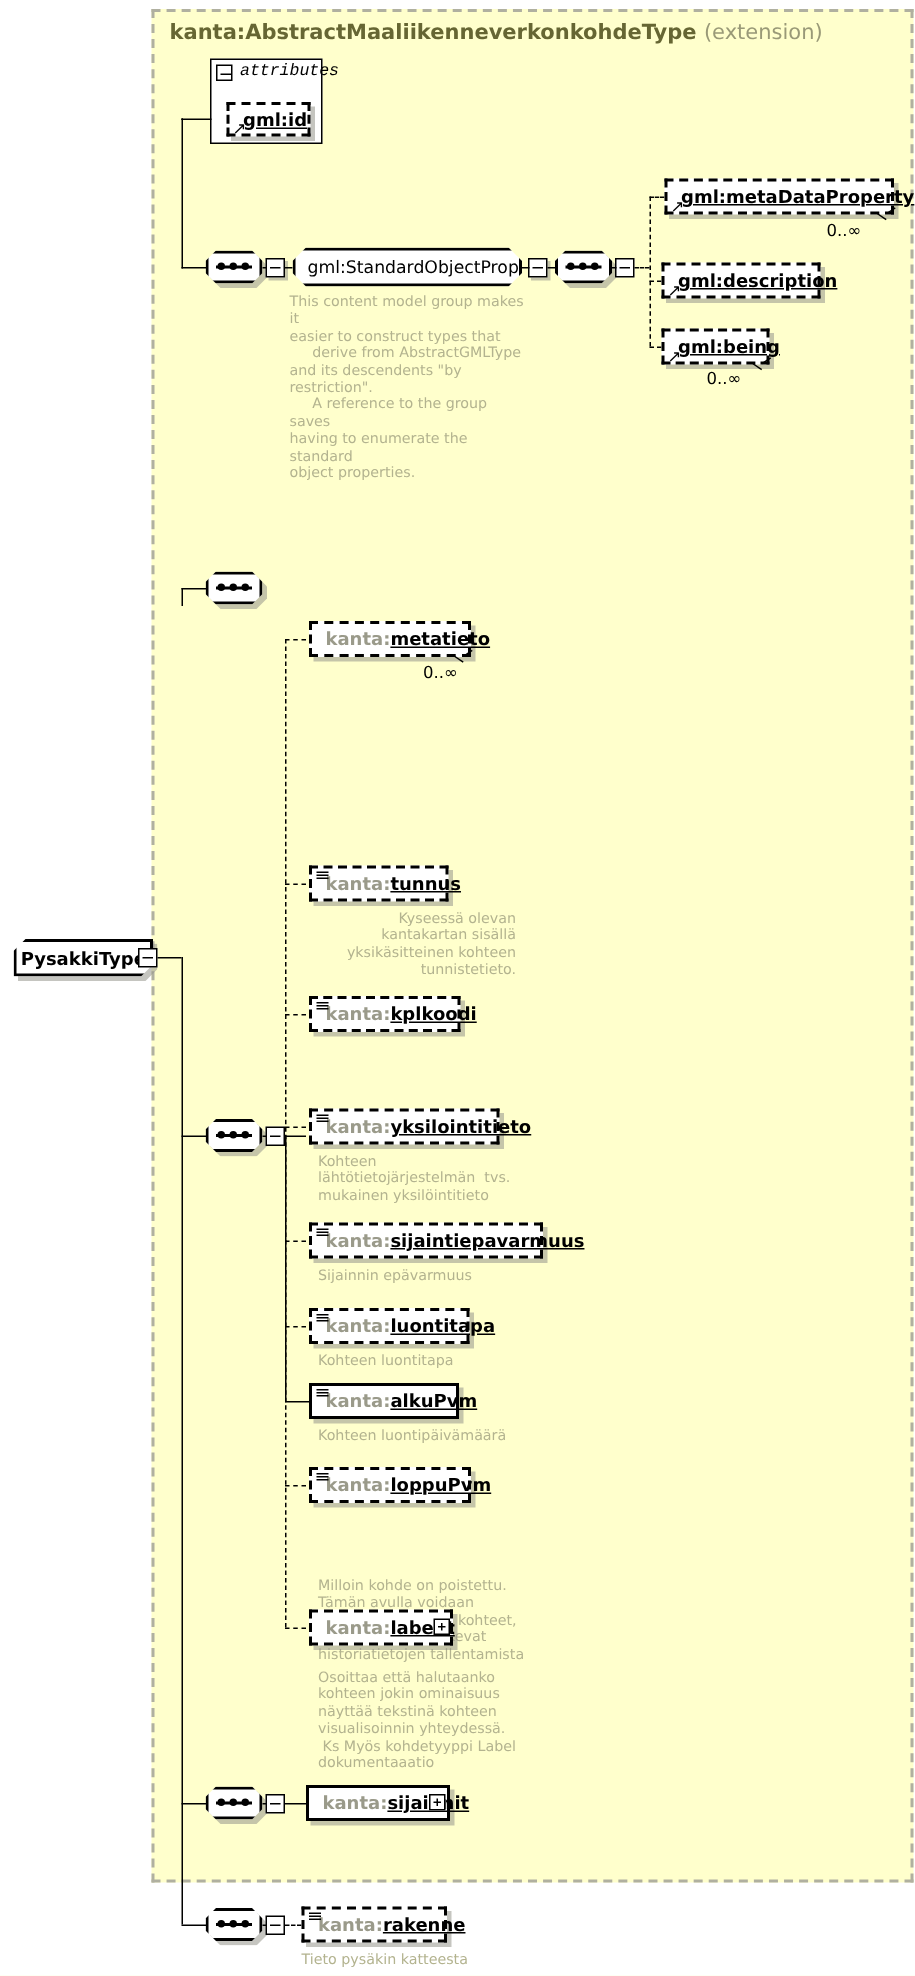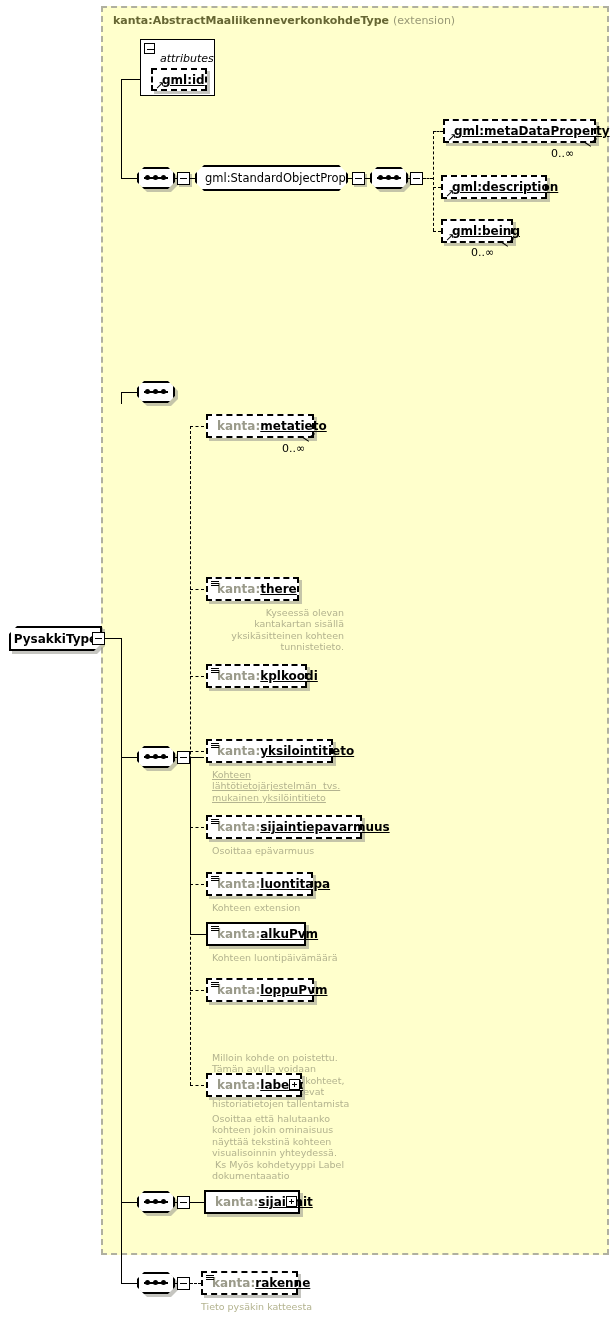--- a/index.html
+++ b/index.html
@@ -12,21 +12,21 @@
 
   
   .ext-panel{
     position:absolute;
     background:#ffffcc;
     border:2px dashed #b0b0a0;
     box-sizing:border-box;
   }
   .ext-title{
     position:absolute;
-    font-size:11px;font-weight:bold;color:#666633;
+    font-size:14px;font-weight:bold;color:#666633;
     white-space:nowrap;letter-spacing:0px;
   }
   .ext-title .kw{font-weight:normal;color:#999977;}
 
   
   .ln{position:absolute;background:#000;}
   .ln.h{height:1px;}
   .ln.v{width:1px;}
   .dln{position:absolute;}
   .dln.h{height:0;border-top:1px dashed #000;}
@@ -165,21 +165,21 @@
 
   <div class="ext-panel" style="left:101px;top:6px;width:508px;height:1249px;"></div>
 
   <div class="ext-title" style="left:113px;top:14px;">
     <span>kanta:AbstractMaaliikenneverkonkohdeType</span>
     <span class="kw">(extension)</span>
   </div>
 
   <div class="attrbox" style="left:140px;top:39px;width:75px;height:57px;"></div>
   <div class="minus" style="left:144px;top:43px;width:11px;height:11px;box-shadow:none;"></div>
-  <div class="attrhdr" style="left:158px;top:52px;">
+  <div class="attrhdr" style="left:158px;top:42px;font-family:Liberation Mono, monospace;">
     <span>attributes</span>
   </div>
 
   <div class="ebox dashed" style="left:151px;top:68px;width:56px;height:23px;">
     <span class="refarrow">↗</span>
     <span class="nm">gml:id</span>
   </div>
 
   <div class="ln v" style="left:121px;top:79px;height:1px;"></div>
   <div class="ln h" style="left:121px;top:79px;width:20px;"></div>
@@ -197,20 +197,27 @@
   <div class="ln h" style="left:121px;top:178px;width:17px;"></div>
   <div class="minus" style="left:177px;top:172px;"></div>
   <div class="ln h" style="left:175px;top:178px;width:3px;"></div>
   <div class="ln h" style="left:190px;top:178px;width:5px;"></div>
 
   <div class="grpbox" style="left:195px;top:165px;width:153px;height:26px;
               clip-path:polygon(9px 0,144px 0,153px 9px,153px 17px,144px 26px,9px 26px,0 17px,0 9px);border-radius:0;">
     <span class="nm" style="font-weight:normal;font-size:11.5px;">gml:StandardObjectProperties</span>
   </div>
 
+  <div class="doc" style="left:193px;top:196px;width:160px;text-align:left;">This content model group makes it
+easier to construct types that
+     derive from AbstractGMLType
+and its descendents "by restriction".
+     A reference to the group saves
+having to enumerate the standard
+object properties.</div>
 
   <div class="minus" style="left:352px;top:172px;"></div>
   <div class="ln h" style="left:348px;top:178px;width:5px;"></div>
   <div class="ln h" style="left:365px;top:178px;width:6px;"></div>
 
   <div class="seq" style="left:370px;top:167px;">
     <div class="shadow"></div>
     <div class="shp"></div>
     <div class="dots">
         <b></b>
@@ -299,21 +306,21 @@
   <div class="card" style="left:282px;top:442px;">0..∞</div>
 
   <div class="dln h" style="left:190px;top:589px;width:14px;"></div>
   <div class="ebox dashed" style="left:206px;top:577px;width:93px;height:24px;">
     <span class="stmark">
         <i></i>
         <i></i>
         <i></i>
       </span>
     <span class="ns">kanta:</span>
-    <span class="nm">there</span>
+    <span class="nm">tunnus</span>
   </div>
   <div class="doc" style="left:212px;top:607px;width:132px;text-align:right;">Kyseessä olevan
 kantakartan sisällä
 yksikäsitteinen kohteen
 tunnistetieto.</div>
 
   <div class="dln h" style="left:190px;top:676px;width:14px;"></div>
   <div class="ebox dashed" style="left:206px;top:664px;width:101px;height:24px;">
     <span class="stmark">
         <i></i>
@@ -327,47 +334,47 @@
   <div class="dln h" style="left:190px;top:751px;width:14px;"></div>
   <div class="ebox dashed" style="left:206px;top:739px;width:127px;height:24px;">
     <span class="stmark">
         <i></i>
         <i></i>
         <i></i>
       </span>
     <span class="ns">kanta:</span>
     <span class="nm">yksilointitieto</span>
   </div>
-  <div class="doc" style="left:212px;top:769px;width:140px;text-decoration:underline;">Kohteen
+  <div class="doc" style="left:212px;top:769px;width:140px;">Kohteen
 lähtötietojärjestelmän  tvs.
 mukainen yksilöintitieto</div>
 
   <div class="dln h" style="left:190px;top:827px;width:14px;"></div>
   <div class="ebox dashed" style="left:206px;top:815px;width:156px;height:24px;">
     <span class="stmark">
         <i></i>
         <i></i>
         <i></i>
       </span>
     <span class="ns">kanta:</span>
     <span class="nm">sijaintiepavarmuus</span>
   </div>
-  <div class="doc" style="left:212px;top:845px;width:150px;">Osoittaa epävarmuus</div>
+  <div class="doc" style="left:212px;top:845px;width:150px;">Sijainnin epävarmuus</div>
 
   <div class="dln h" style="left:190px;top:884px;width:14px;"></div>
   <div class="ebox dashed" style="left:206px;top:872px;width:107px;height:24px;">
     <span class="stmark">
         <i></i>
         <i></i>
         <i></i>
       </span>
     <span class="ns">kanta:</span>
     <span class="nm">luontitapa</span>
   </div>
-  <div class="doc" style="left:212px;top:902px;width:140px;">Kohteen extension</div>
+  <div class="doc" style="left:212px;top:902px;width:140px;">Kohteen luontitapa</div>
 
   <div class="ebox solid" style="left:206px;top:922px;width:100px;height:24px;">
     <span class="stmark">
         <i></i>
         <i></i>
         <i></i>
       </span>
     <span class="ns">kanta:</span>
     <span class="nm">alkuPvm</span>
   </div>

